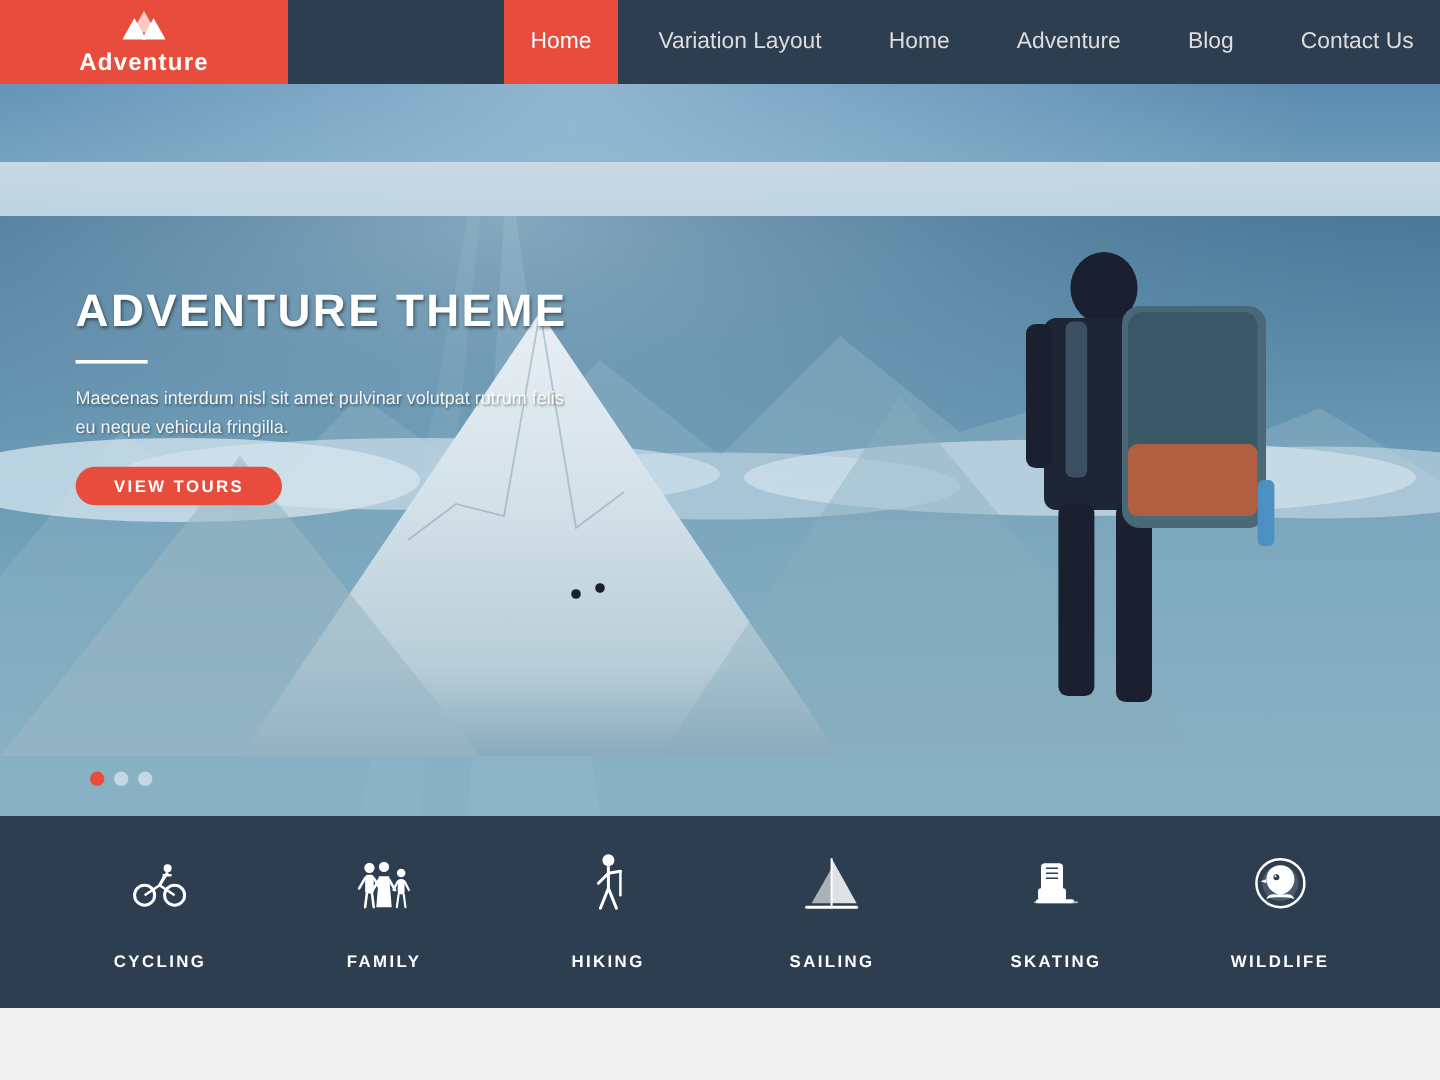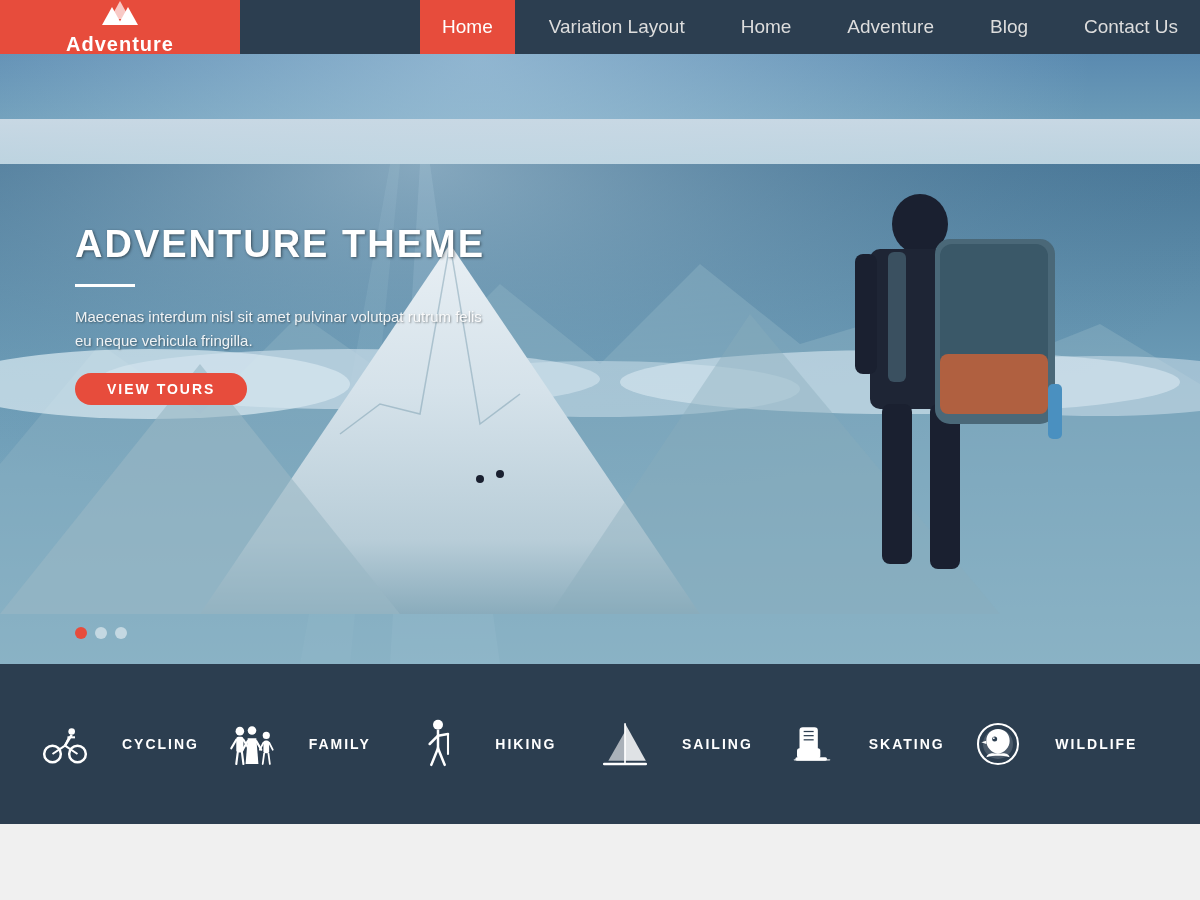--- a/index.html
+++ b/index.html
@@ -3,21 +3,21 @@
   <meta charset="utf-8">
   <style>
     * { margin: 0; padding: 0; box-sizing: border-box; }
     body { font-family: 'Arial', sans-serif; width: 1200px; overflow-x: hidden; }
 
     
     header {
       display: flex;
       align-items: stretch;
       background: #2c3e50;
-      height: 54px;
+      height: 70px;
       position: relative;
       z-index: 10;
     }
     .logo-area {
       background: #e74c3c;
       width: 240px;
       display: flex;
       flex-direction: column;
       align-items: center;
       justify-content: center;
@@ -80,21 +80,21 @@
       top: 65px;
       left: 0;
       right: 0;
       height: 120px;
       background: linear-gradient(to bottom, #c8d8e4 0%, rgba(200,220,230,0.8) 50%, transparent 100%);
     }
 
     
     .hero-content {
       position: absolute;
-      left: 75px;
+      left: 63px;
       top: 170px;
       max-width: 420px;
       z-index: 5;
     }
     .hero-title {
       color: white;
       font-size: 38px;
       font-weight: 900;
       text-transform: uppercase;
       letter-spacing: 2px;
@@ -149,21 +149,21 @@
     .categories-bar {
       background: #2c3e50;
       height: 160px;
       display: flex;
       align-items: center;
       justify-content: space-around;
       padding: 0 40px;
     }
     .category-item {
       display: flex;
-      flex-direction: row;
+      flex-direction: column;
       align-items: center;
       gap: 32px;
       cursor: pointer;
       flex: 1;
     }
     .cat-icon {
       color: white;
       font-size: 42px;
       line-height: 1;
       display: flex;

